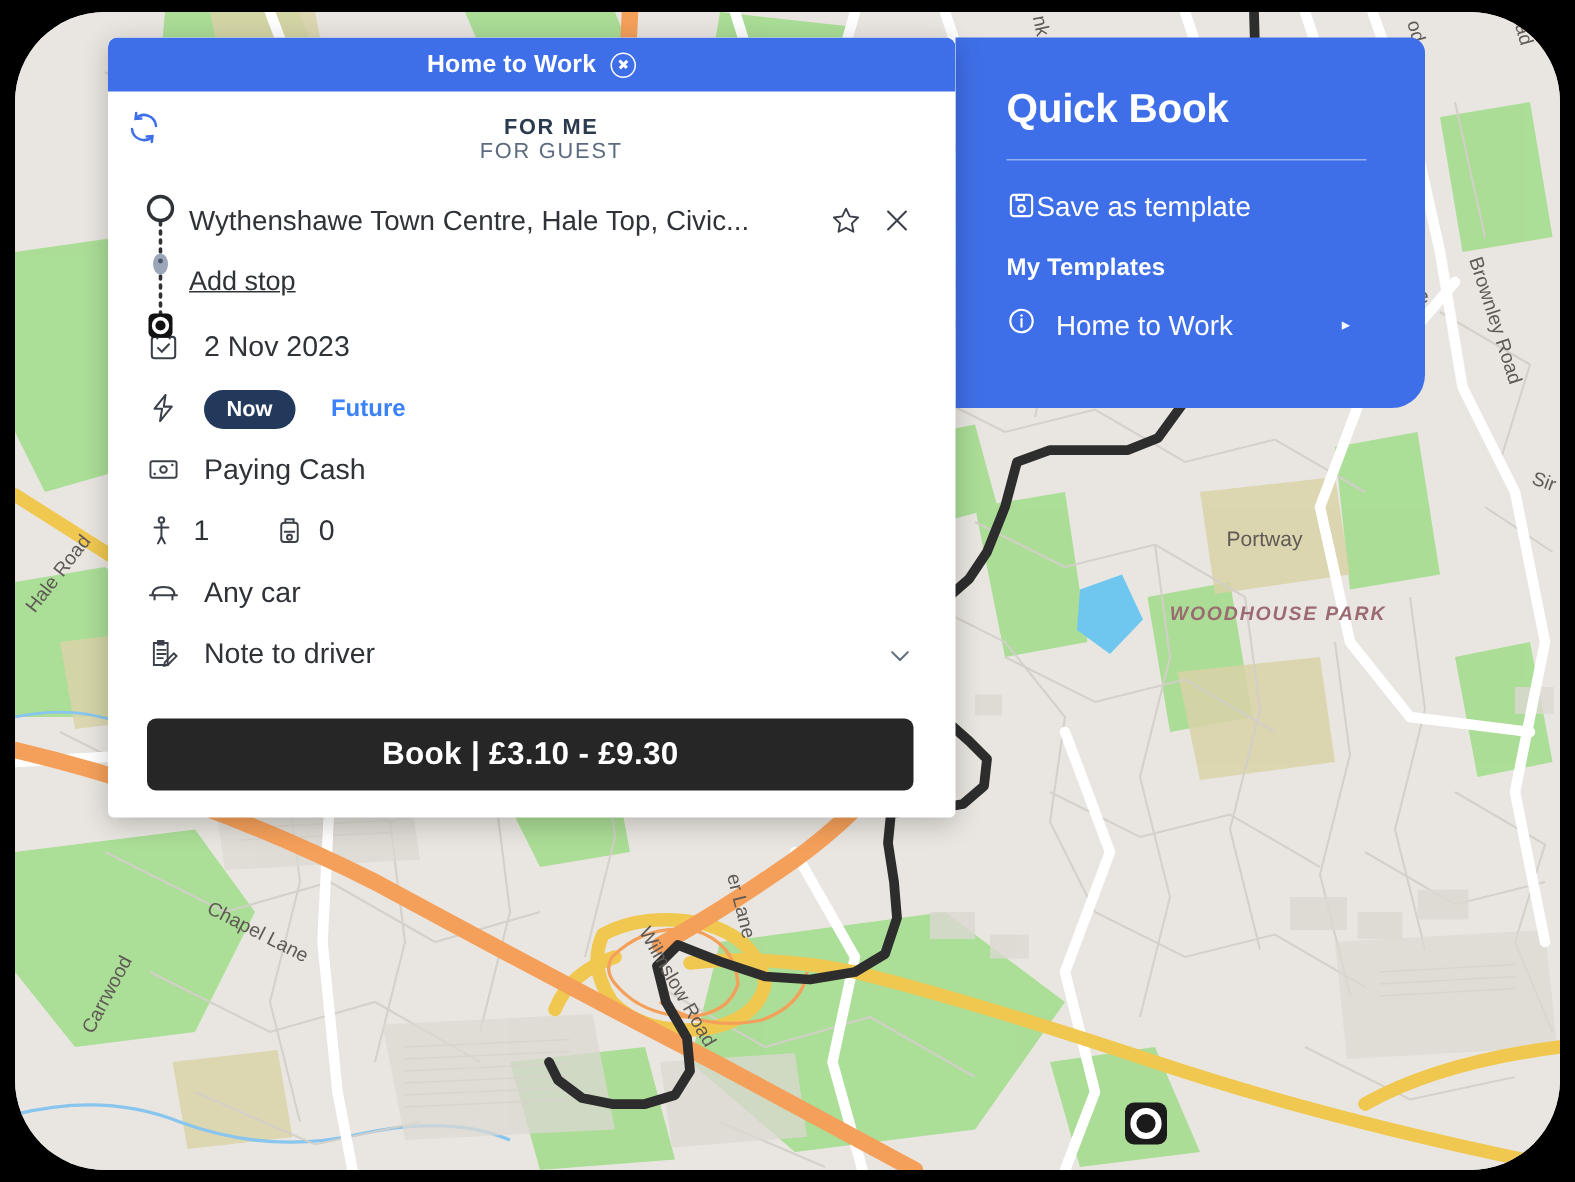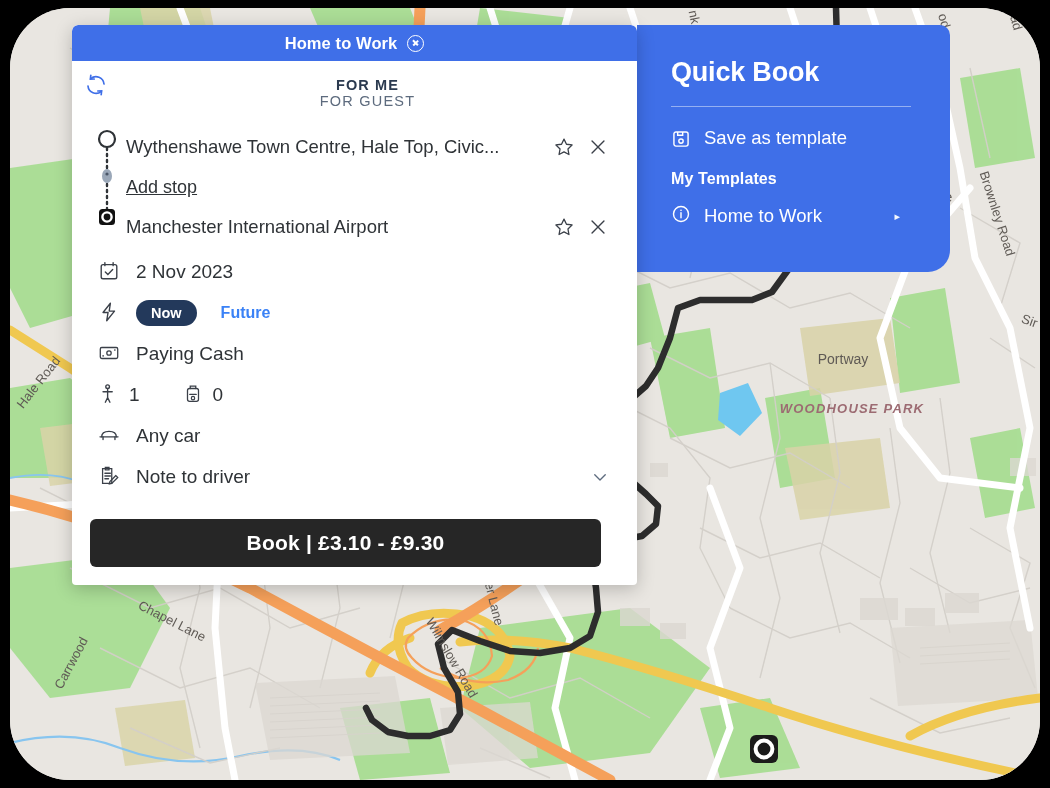--- a/index.html
+++ b/index.html
@@ -161,21 +161,21 @@
   .pax-sep { width: 14px; }
 
   .chevron {
     margin-left: auto;
     width: 18px; height: 18px;
     cursor: pointer;
   }
 
   .book-button {
     display: block;
-    margin: 22px 28px 0 18px;
+    margin: 22px 28px 0 26px;
     height: 48px;
     background: #262626;
     border: none;
     border-radius: 6px;
     color: #fff;
     font-size: 21px;
     font-weight: 700;
     letter-spacing: 0.2px;
     cursor: pointer;
     font-family: "Liberation Sans", sans-serif;
@@ -200,22 +200,21 @@
     letter-spacing: -0.2px;
   }
   .qb-divider {
     margin-top: 18px;
     height: 1px;
     background: rgba(255,255,255,0.45);
     width: 240px;
   }
   .qb-item {
     display: flex;
-    align-items: flex-end;
-    gap: 13px;
+    align-items: flex-start;
     margin-top: 20px;
     cursor: pointer;
   }
   .qb-item .qicon { width: 20px; height: 20px; flex: 0 0 auto; }
   .qb-item-label { font-size: 18.5px; }
   .qb-section {
     margin-top: 21px;
     font-size: 16px;
     font-weight: 700;
     letter-spacing: 0.1px;
@@ -499,33 +498,20 @@
             <svg viewBox="0 0 24 24" width="22" height="22" fill="none" stroke="#3b4049" stroke-width="1.5" stroke-linecap="round">
               <path d="M5.5 5.5 L18.5 18.5 M18.5 5.5 L5.5 18.5"></path>
             </svg>
           </span>
         </div>
 
         <div class="route-row">
           <span class="route-text addstop">Add stop</span>
         </div>
 
-        <div class="route-row">
-          <span class="route-text">Manchester International Airport</span>
-          <span class="icon-btn">
-            <svg viewBox="0 0 24 24" width="22" height="22" fill="none" stroke="#3b4049" stroke-width="1.4" stroke-linejoin="round">
-              <path d="M12 3.4 l2.7 5.6 6.1 .8 -4.5 4.3 1.1 6.1 -5.4-2.9 -5.4 2.9 1.1-6.1 -4.5-4.3 6.1-.8 Z"></path>
-            </svg>
-          </span>
-          <span class="icon-btn">
-            <svg viewBox="0 0 24 24" width="22" height="22" fill="none" stroke="#3b4049" stroke-width="1.5" stroke-linecap="round">
-              <path d="M5.5 5.5 L18.5 18.5 M18.5 5.5 L5.5 18.5"></path>
-            </svg>
-          </span>
-        </div>
       </div>
 
       <div class="opt-row">
         <span class="oicon">
           <svg viewBox="0 0 24 24" width="22" height="22" fill="none" stroke="#3b4049" stroke-width="1.5" stroke-linecap="round">
             <rect x="3.5" y="5" width="17" height="15.5" rx="2"></rect>
             <path d="M7.5 2.8 v3.4 M16.5 2.8 v3.4"></path>
             <path d="M8 13 l2.8 2.8 5.2-5.4"></path>
           </svg>
         </span>

